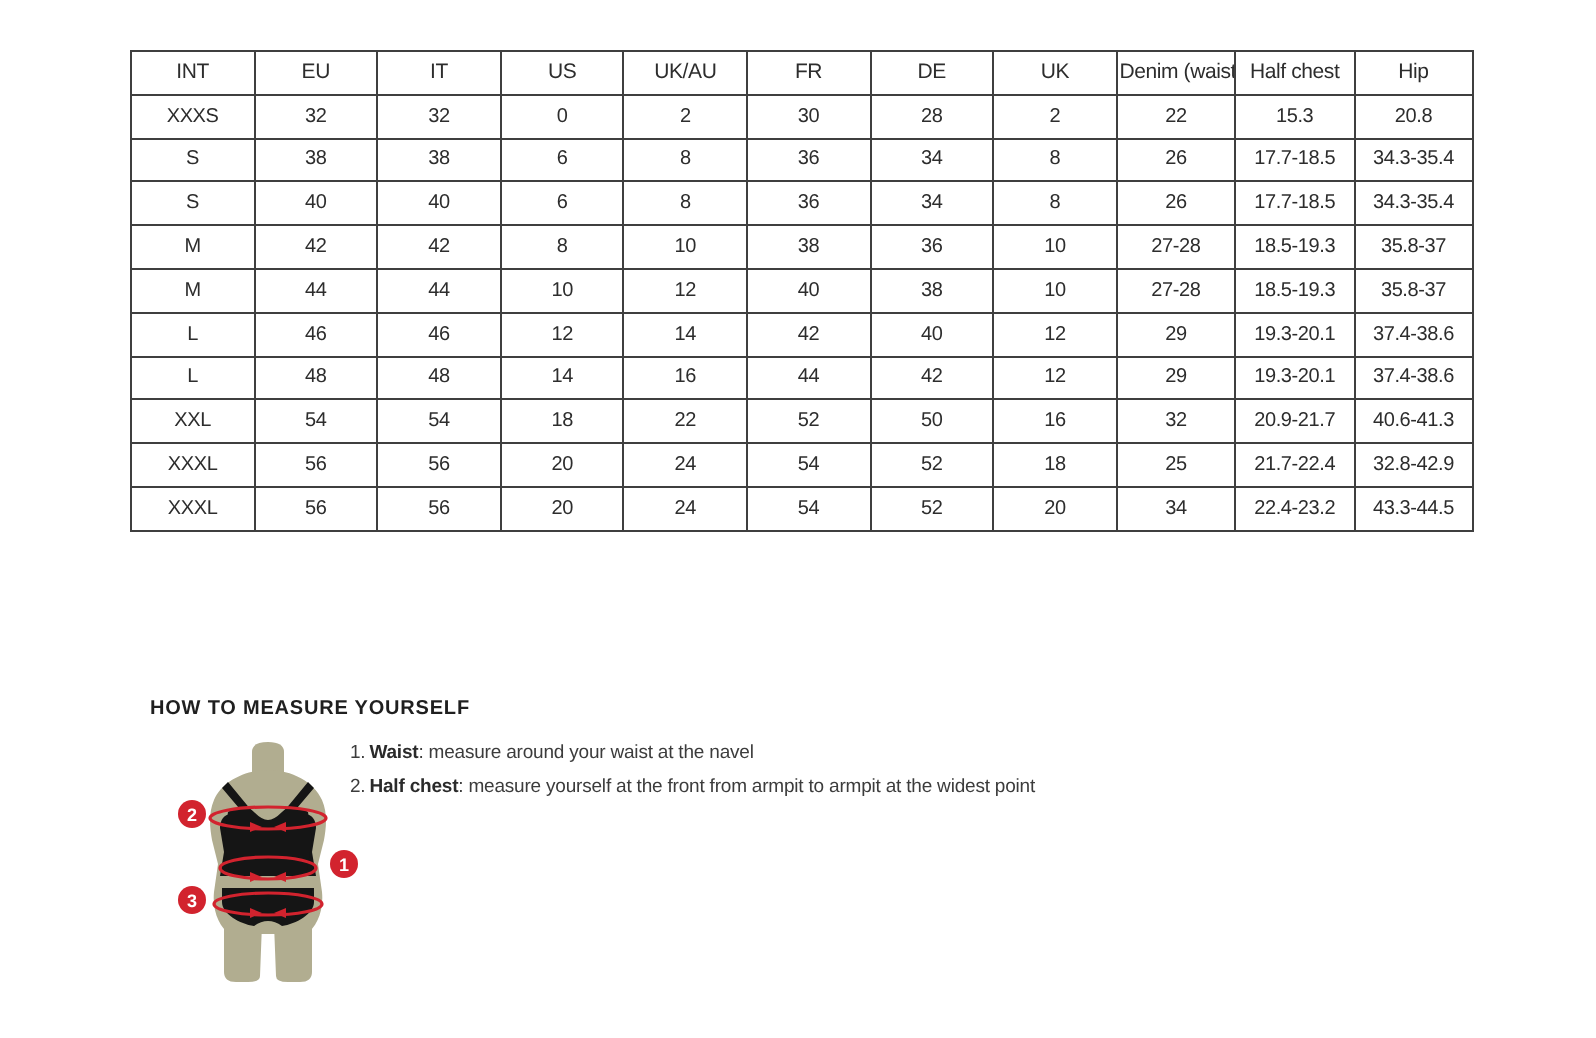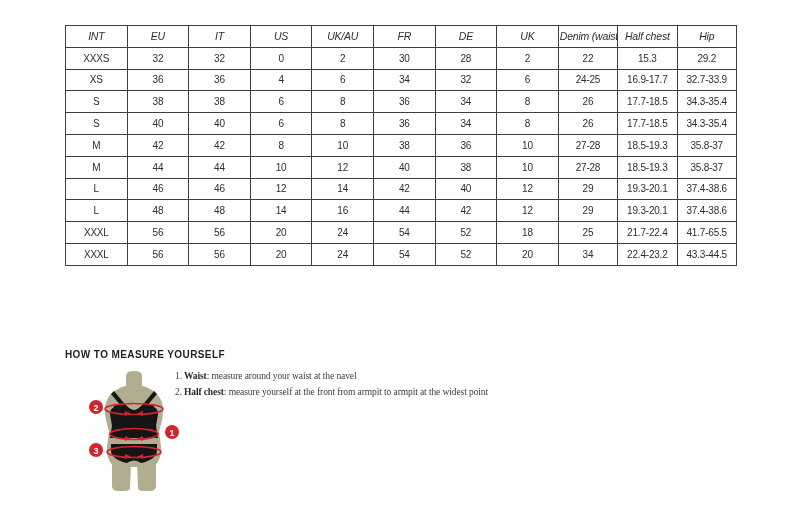--- a/index.html
+++ b/index.html
@@ -29,26 +29,26 @@
     padding:0 1px;
     text-align:center;
     vertical-align:middle;
     font-size:10px;
     font-weight:400;
     color:#2d2d2d;
     letter-spacing:-0.2px;
     white-space:nowrap;
     overflow:hidden;
   }
-  table.size-table thead th { font-size:10.5px;font-style:italic; }
+  table.size-table thead th { font-size:10.5px; }
 
   
   .measure-heading {
     position:absolute;
-    left:65px; top:349px;
+    left:75px; top:349px;
     font-size:10px;
     font-weight:700;
     letter-spacing:0.4px;
     color:#1f1f1f;
   }
   .figure-wrap {
     position:absolute;
     left:84px; top:370px;
     width:100px; height:124px;
   }
@@ -56,21 +56,20 @@
     position:absolute;
     left:175px; top:371px;
     list-style:none;
   }
   .instructions li {
     font-size:9.5px;
     color:#3c3c3c;
     letter-spacing:-0.1px;
     margin-bottom:6px;
     white-space:nowrap;
-    font-family:Liberation Serif, serif;
   }
   .instructions li .num   { font-weight:400; margin-right:2px; }
   .instructions li .label { font-weight:700; color:#2a2a2a; }
 </style>
 </head>
 <body>
 
 <table class="size-table">
   <colgroup>
     <col class="c-std">
@@ -105,34 +104,21 @@
         <td>XXXS</td>
         <td>32</td>
         <td>32</td>
         <td>0</td>
         <td>2</td>
         <td>30</td>
         <td>28</td>
         <td>2</td>
         <td>22</td>
         <td>15.3</td>
-        <td>29.2</td>
-      </tr>
-      <tr>
-        <td>XS</td>
-        <td>36</td>
-        <td>36</td>
-        <td>4</td>
-        <td>6</td>
-        <td>34</td>
-        <td>32</td>
-        <td>6</td>
-        <td>24-25</td>
-        <td>16.9-17.7</td>
-        <td>32.7-33.9</td>
+        <td>20.8</td>
       </tr>
       <tr>
         <td>S</td>
         <td>38</td>
         <td>38</td>
         <td>6</td>
         <td>8</td>
         <td>36</td>
         <td>34</td>
         <td>8</td>
@@ -199,31 +185,44 @@
         <td>14</td>
         <td>16</td>
         <td>44</td>
         <td>42</td>
         <td>12</td>
         <td>29</td>
         <td>19.3-20.1</td>
         <td>37.4-38.6</td>
       </tr>
       <tr>
+        <td>XXL</td>
+        <td>54</td>
+        <td>54</td>
+        <td>18</td>
+        <td>22</td>
+        <td>52</td>
+        <td>50</td>
+        <td>16</td>
+        <td>32</td>
+        <td>20.9-21.7</td>
+        <td>40.6-41.3</td>
+      </tr>
+      <tr>
         <td>XXXL</td>
         <td>56</td>
         <td>56</td>
         <td>20</td>
         <td>24</td>
         <td>54</td>
         <td>52</td>
         <td>18</td>
         <td>25</td>
         <td>21.7-22.4</td>
-        <td>41.7-65.5</td>
+        <td>32.8-42.9</td>
       </tr>
       <tr>
         <td>XXXL</td>
         <td>56</td>
         <td>56</td>
         <td>20</td>
         <td>24</td>
         <td>54</td>
         <td>52</td>
         <td>20</td>

